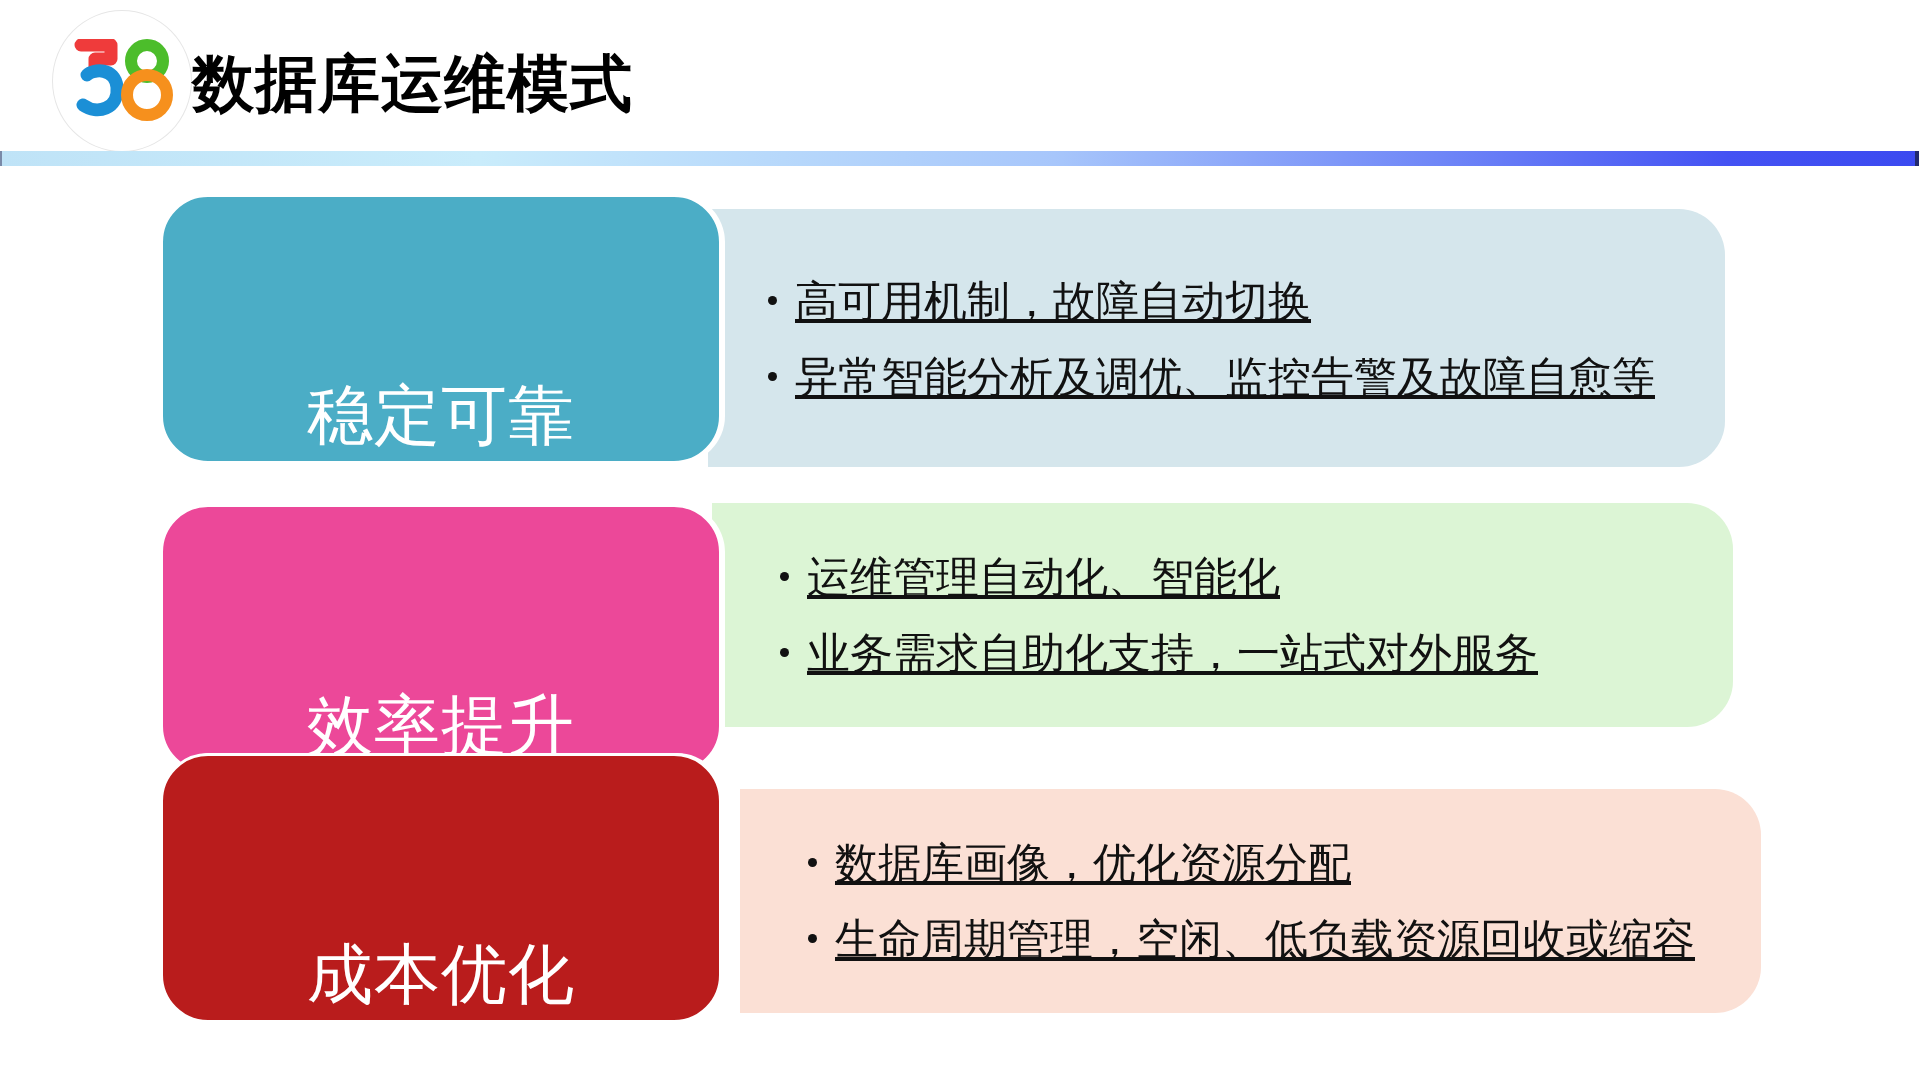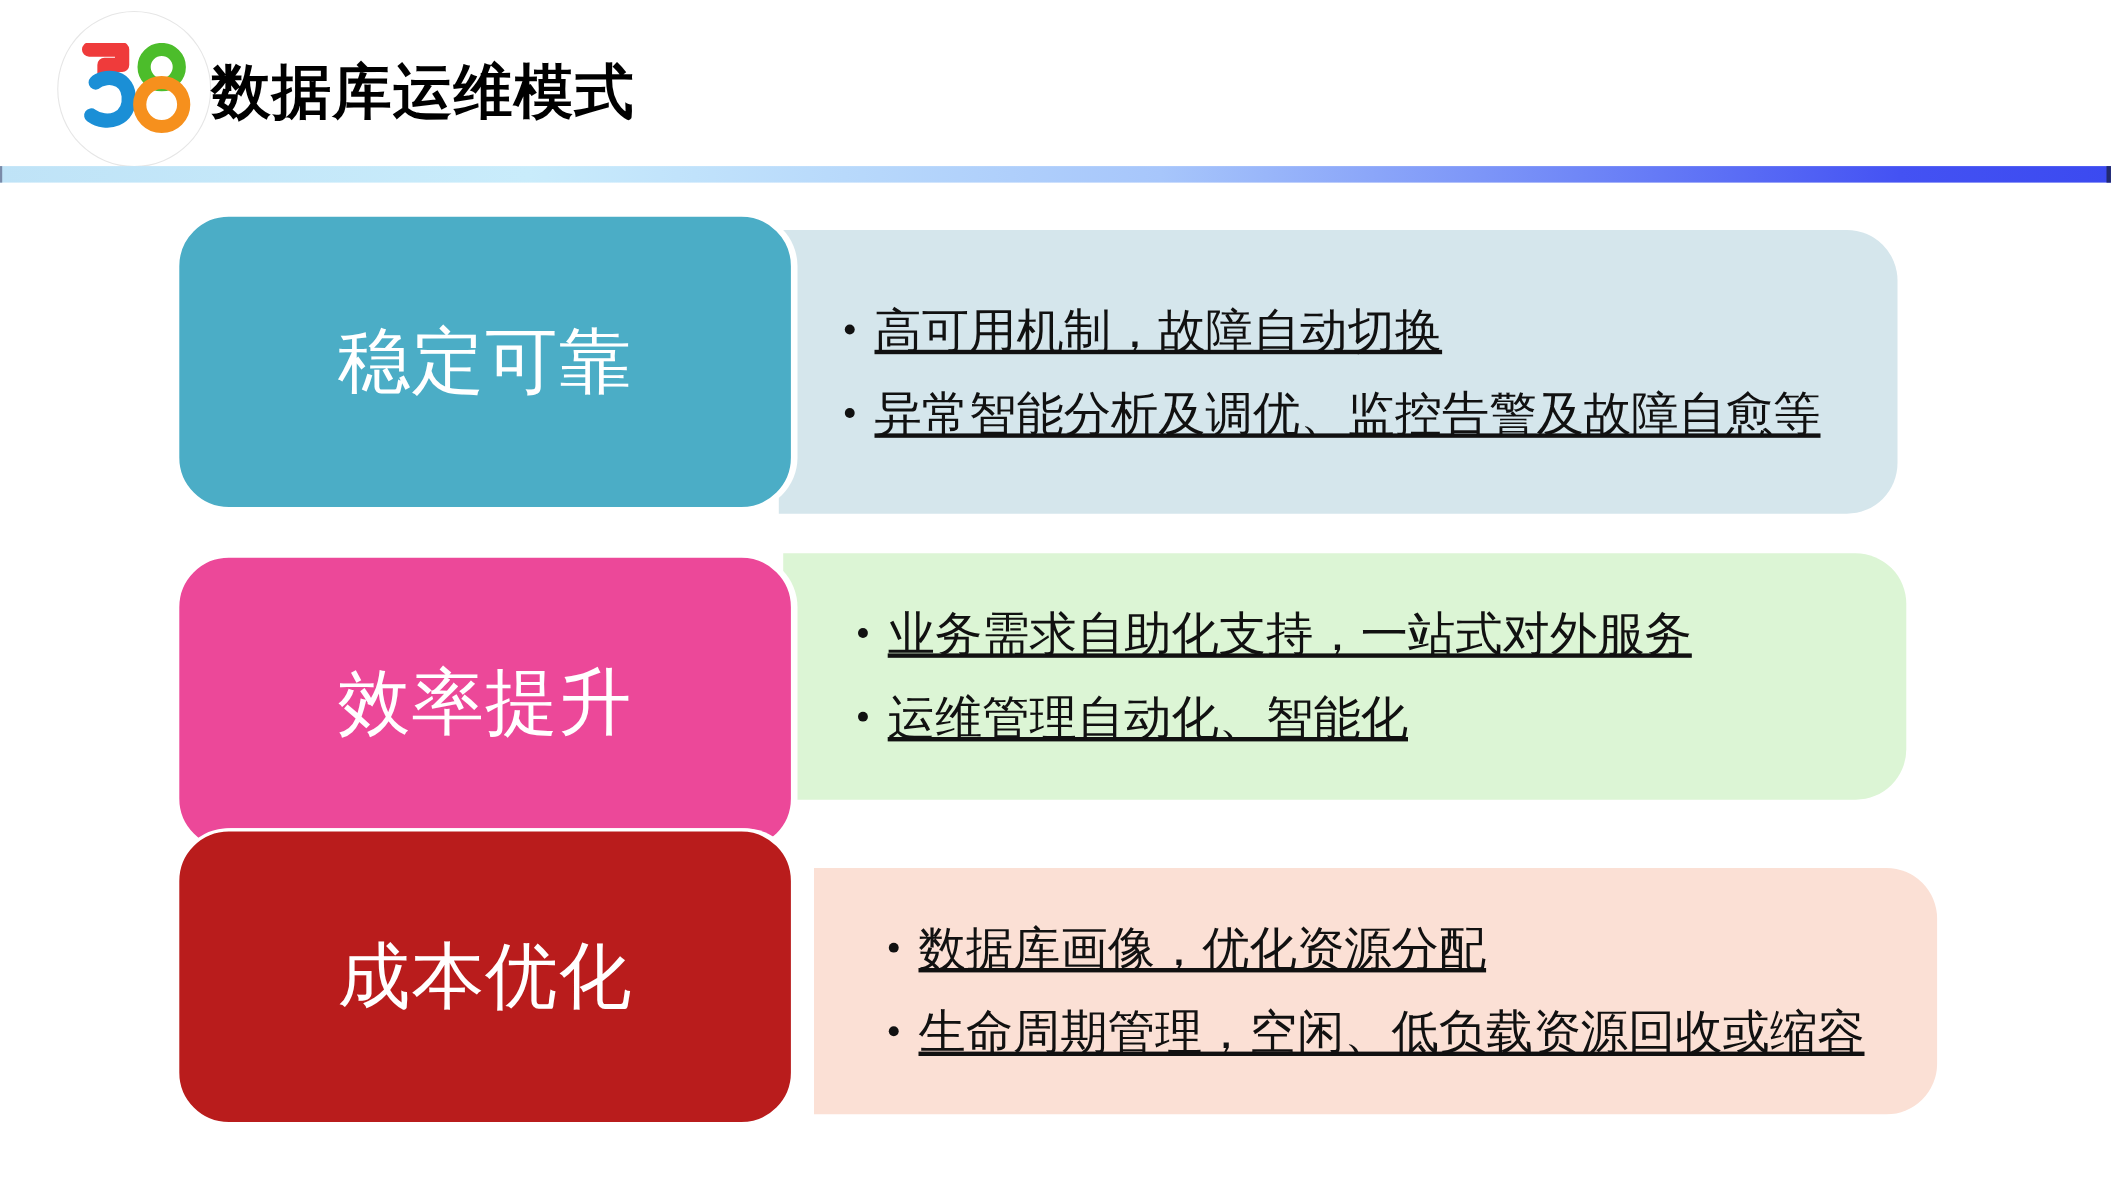--- a/index.html
+++ b/index.html
@@ -1,24 +1,24 @@
 <!DOCTYPE html>
 <html><head>
 <meta charset="utf-8">
 <style>
   html, body { margin:0; padding:0; }
   body { width:1919px; height:1079px; background:#ffffff; position:relative; overflow:hidden; font-family:"DejaVu Sans", "Liberation Sans", sans-serif; }
   .logo { position:absolute; left:52px; top:10px; width:138px; height:140px; border-radius:50%; border:1px solid #e6e6e6; background:#fff; }
   .logo svg { position:absolute; left:18px; top:28px; }
-  .title { position:absolute; left:192px; top:34px; font-size:54px; font-weight:bold; color:#000; letter-spacing:1px; line-height:100px; }
+  .title { position:absolute; left:192px; top:34px; font-size:62px; font-weight:bold; color:#000; letter-spacing:1px; line-height:100px; }
   .bar { position:absolute; left:0; top:151px; width:1919px; height:15px;
     background:linear-gradient(90deg,#bfe3f7 0%,#c9ecfb 25%,#a7c6fb 55%,#6f86f7 75%,#4452f3 90%,#3b4af0 100%); }
   .bar::after { content:""; position:absolute; right:0; top:0; width:4px; height:15px; background:#222a6e; }
   .bar::before { content:""; position:absolute; left:0; top:0; width:2px; height:15px; background:#7a8aa8; }
-  .left { position:absolute; left:160px; width:562px; border-radius:48px; color:#fff; display:flex; align-items:center; justify-content:center; font-size:66px; letter-spacing:1px; box-shadow:3px 0 0 #fff; border:3px solid #fff; box-sizing:border-box; }
+  .left { position:absolute; left:160px; width:562px; border-radius:48px; color:#fff; display:flex; align-items:flex-end; justify-content:center; font-size:66px; letter-spacing:1px; box-shadow:3px 0 0 #fff; border:3px solid #fff; box-sizing:border-box; }
   .right { position:absolute; border-radius:0 46px 46px 0; }
   .right ul { list-style:none; margin:0; padding:0; position:absolute; left:60px; }
   .right li { font-size:43px; color:#111; line-height:76px; white-space:nowrap;text-decoration:underline; }
   .right li .dot { display:inline-block; width:9px; height:9px; border-radius:50%; background:#111; margin-right:18px; vertical-align:middle; position:relative; top:-4px; }
 </style>
 </head>
 <body>
 
 <div class="logo">
   <svg width="104" height="86" viewBox="0 0 104 86">
@@ -42,22 +42,22 @@
     </ul>
   </div>
   <div class="left" style="top:194px; height:270px; background:#4badc6;">
     <span>稳定可靠</span>
   </div>
 </div>
 
 <div>
   <div class="right" style="left:712px; top:503px; width:1021px; height:224px; background:#dcf5d5;">
     <ul style="top:36px; left:68px;">
+      <li><span class="dot"></span><span>运维管理自动化、智能化</span></li>
       <li><span class="dot"></span><span>业务需求自助化支持，一站式对外服务</span></li>
-      <li><span class="dot"></span><span>运维管理自动化、智能化</span></li>
     </ul>
   </div>
   <div class="left" style="top:504px; height:270px; background:#ec4899;">
     <span>效率提升</span>
   </div>
 </div>
 
 <div>
   <div class="right" style="left:740px; top:789px; width:1021px; height:224px; background:#fbe0d5;">
     <ul style="top:36px; left:68px;">

